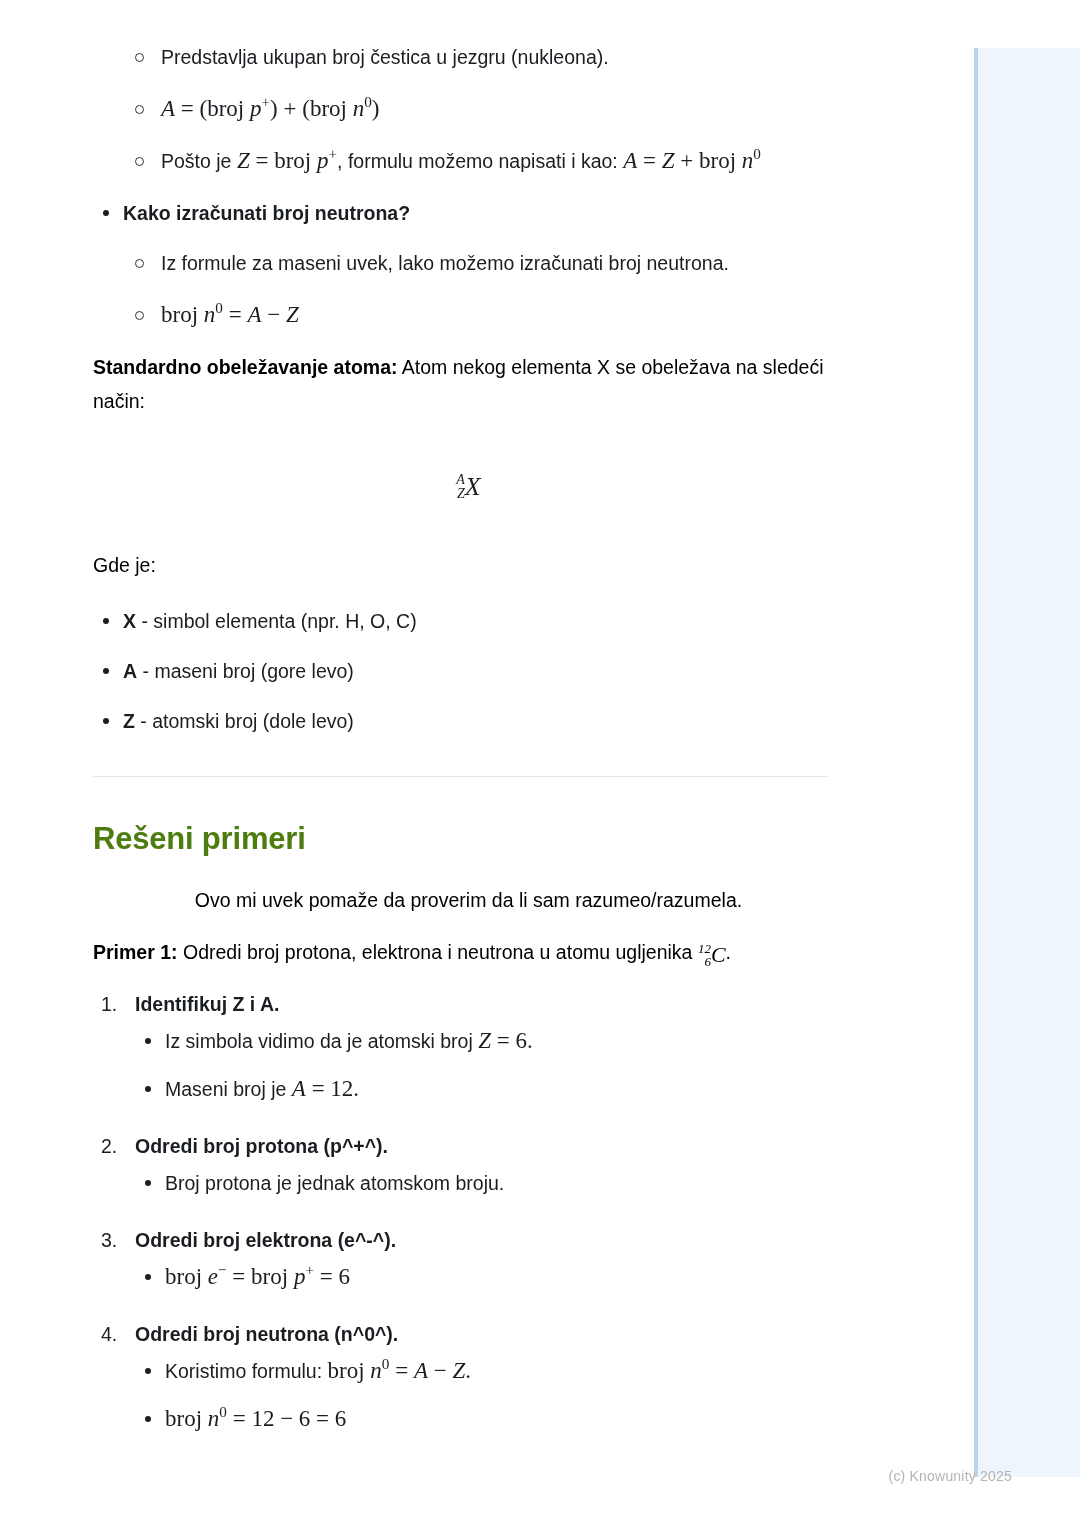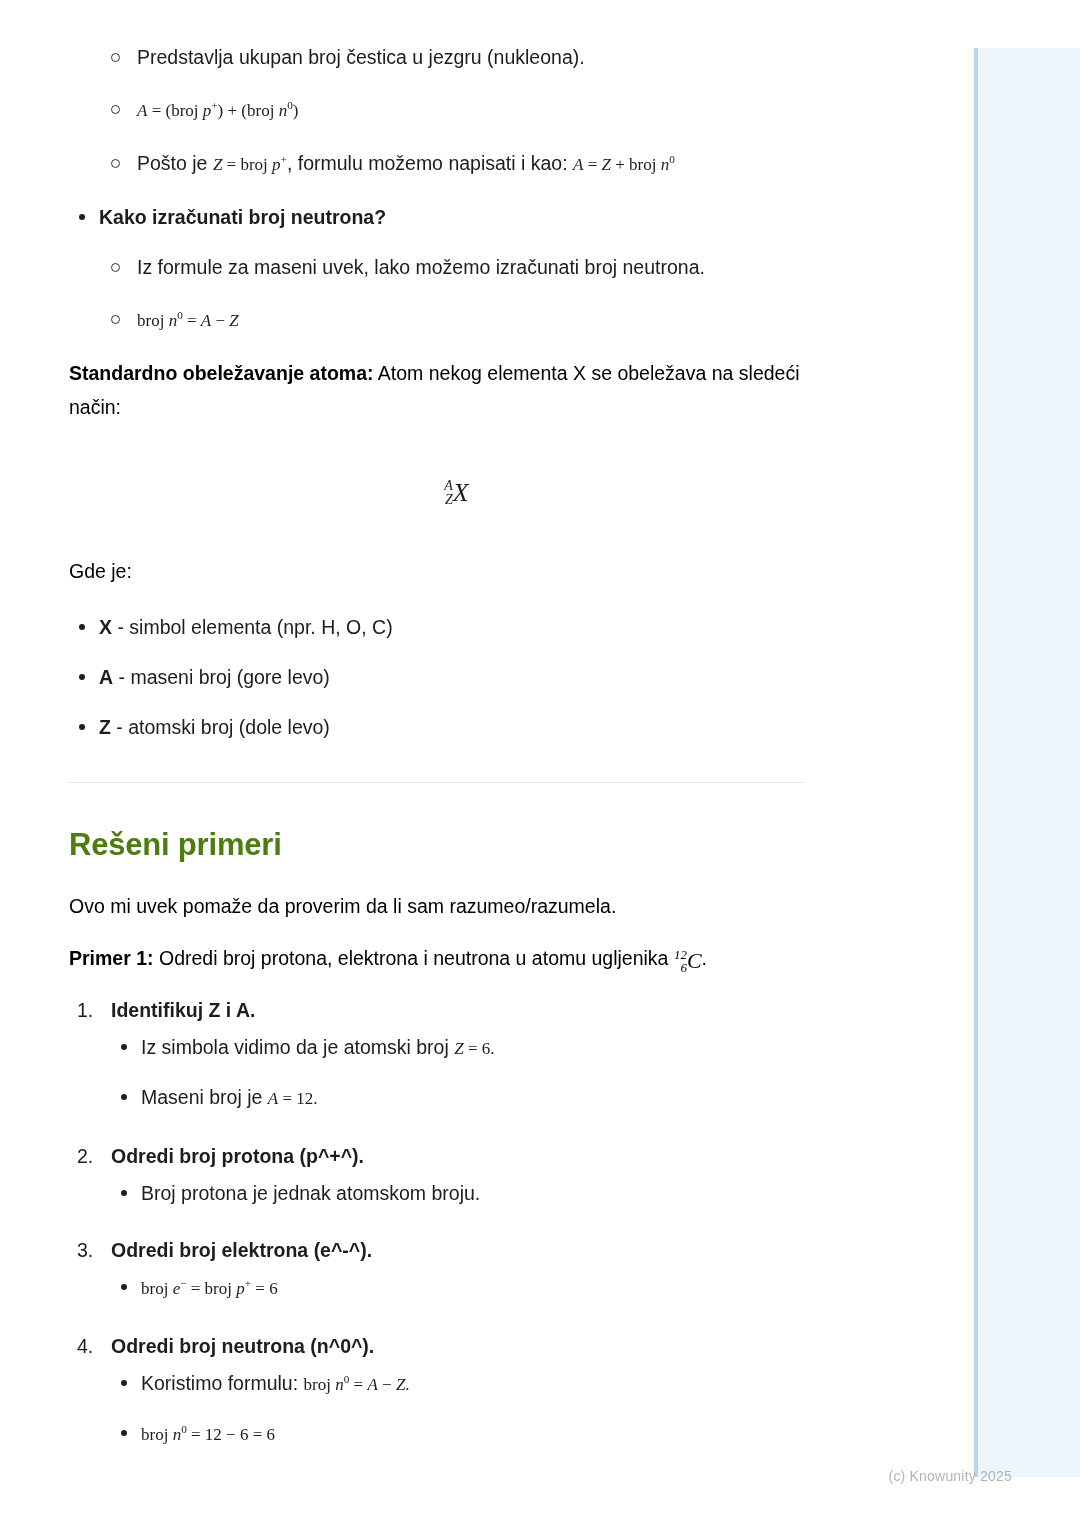--- a/index.html
+++ b/index.html
@@ -23,37 +23,37 @@
     width: 106px; height: 1429px;
     background: #eef5fc;
     border-left: 4px solid #b9d5ee;
   }
 
   
   .page {
     position: absolute;
     left: 0; top: 0;
     width: 974px; height: 1244px;
-    padding: 40px 130px 0 69px;
+    padding: 40px 130px 0 93px;
   }
 
   
   .para {
     font-size: 19.5px;
     line-height: 34px;
     color: #000000;
     margin: 18px 0 0 0;
   }
-  .para.tight { margin-top: 14px; }
+  .para.tight { margin-top: 14px; text-align: center; }
   b, .b { font-weight: 700; }
 
   
   .m {
     font-family: "Liberation Serif", "DejaVu Serif", serif;
-    font-size: 17px;
+    font-size: 23px;
   }
   .m i, .v {
     font-family: "Liberation Serif", "DejaVu Serif", serif;
     font-style: italic;
   }
   .up { font-style: normal; }
   sup, sub {
     font-size: 0.66em;
     line-height: 0;
     font-style: normal;

